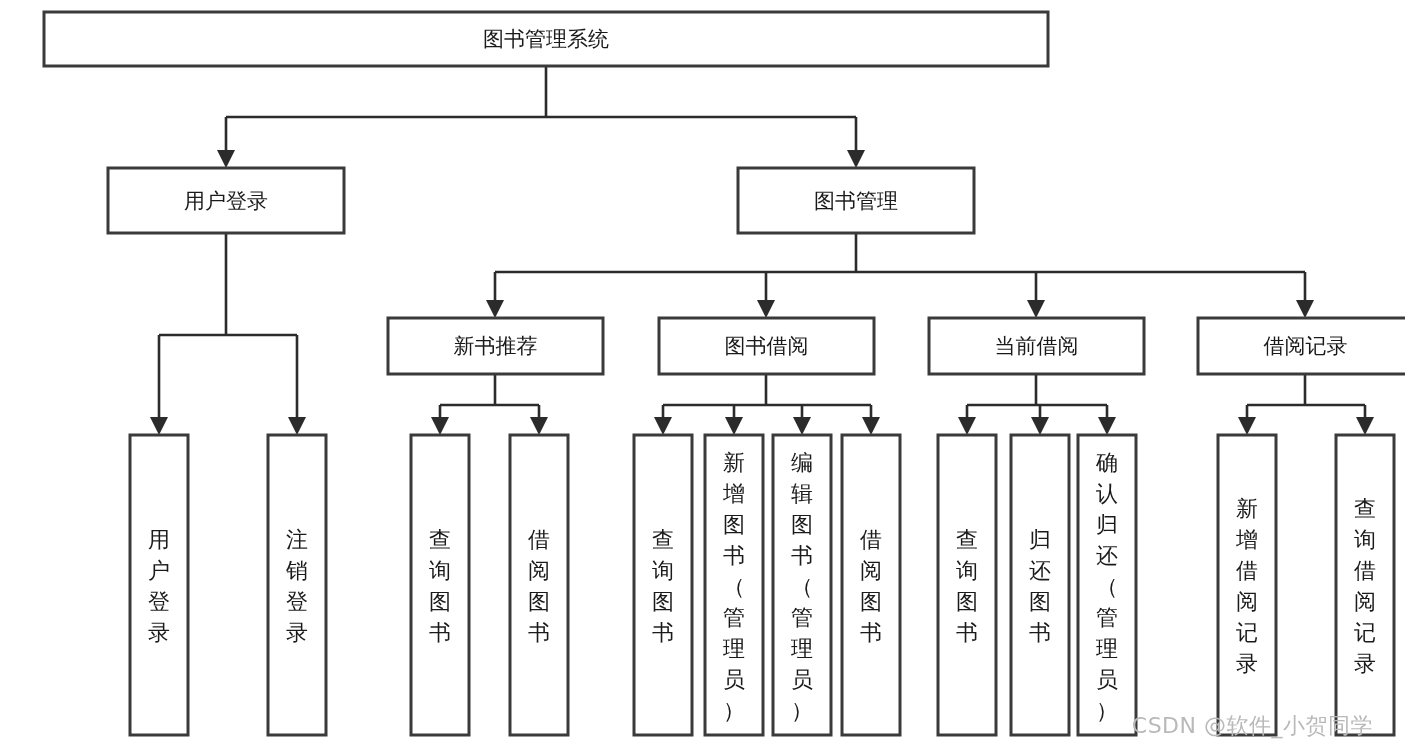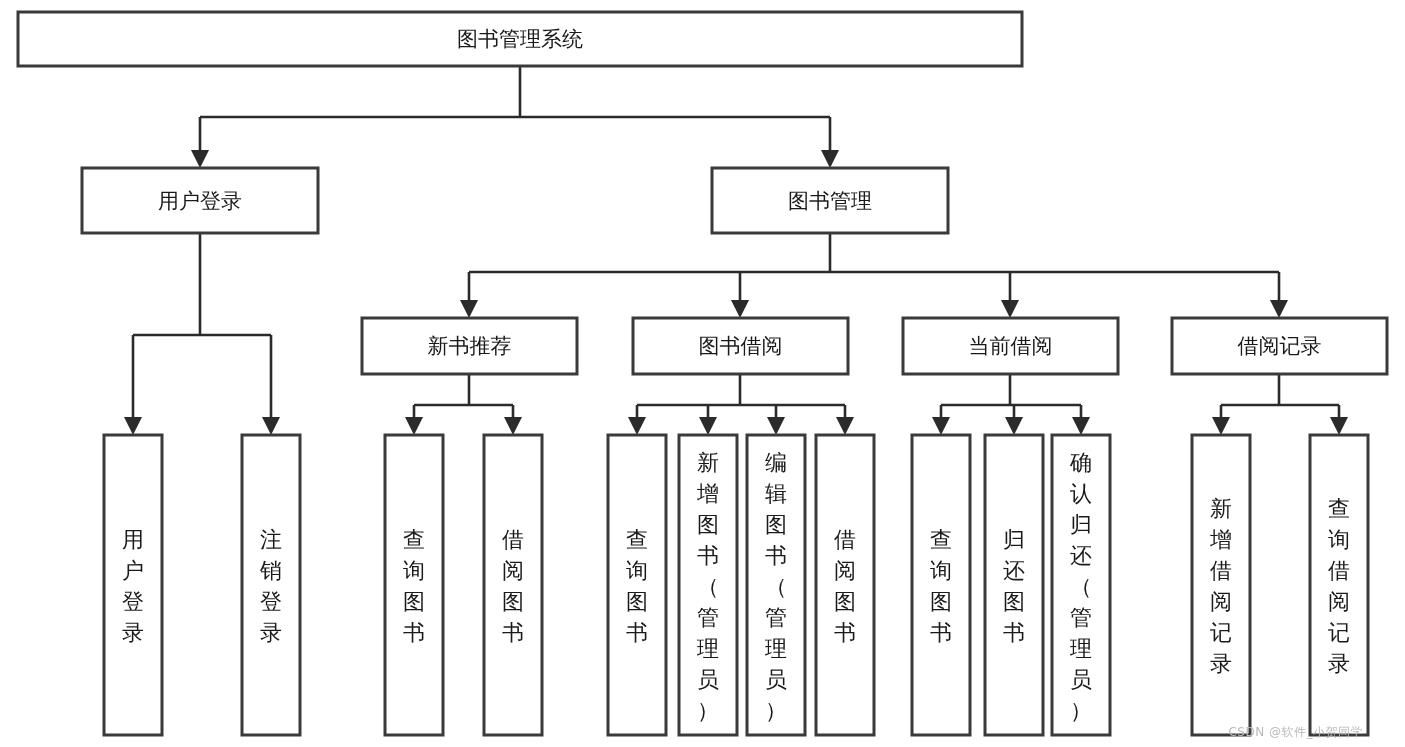--- a/index.html
+++ b/index.html
@@ -11,20 +11,21 @@
     width: 1405px;
     height: 747px;
     font-family: "DejaVu Sans", "Liberation Sans", sans-serif;
     overflow: hidden;
   }
   #diagram-root {
     position: relative;
     width: 1371px;
     height: 747px;
     background: #ffffff;
+    margin-left: 26px;
   }
   svg#tree-svg {
     position: absolute;
     left: 0;
     top: 0;
     width: 1405px;
     height: 747px;
   }
   .node-box {
     fill: #ffffff;
@@ -48,24 +49,24 @@
     stroke: #2b2b2b;
     stroke-width: 2.6;
     fill: none;
   }
   .edge-arrow {
     fill: #2b2b2b;
     stroke: none;
   }
   .watermark {
     position: absolute;
-    right: 8px;
+    right: 24px;
     bottom: 6px;
     font-family: "DejaVu Sans", "Liberation Sans", sans-serif;
-    font-size: 12px;
+    font-size: 22px;
     color: #b9b9b9;
     letter-spacing: 0.5px;
     white-space: nowrap;
     user-select: none;
   }
 </style>
 </head>
 <body>
 
 <div id="diagram-root">

